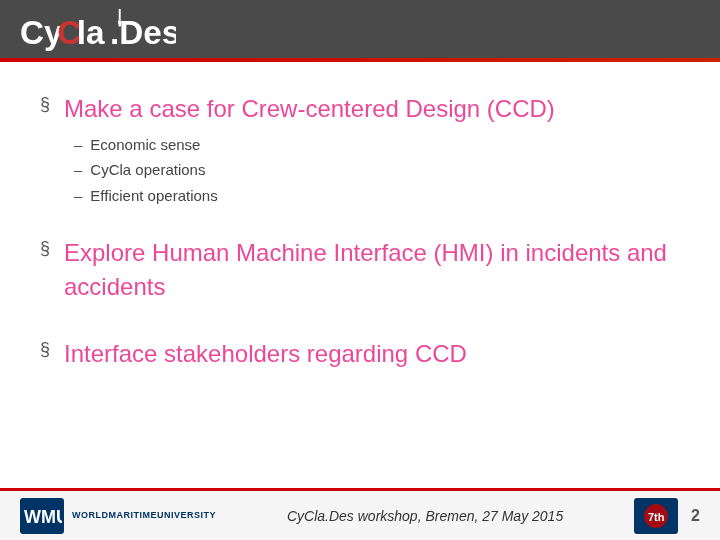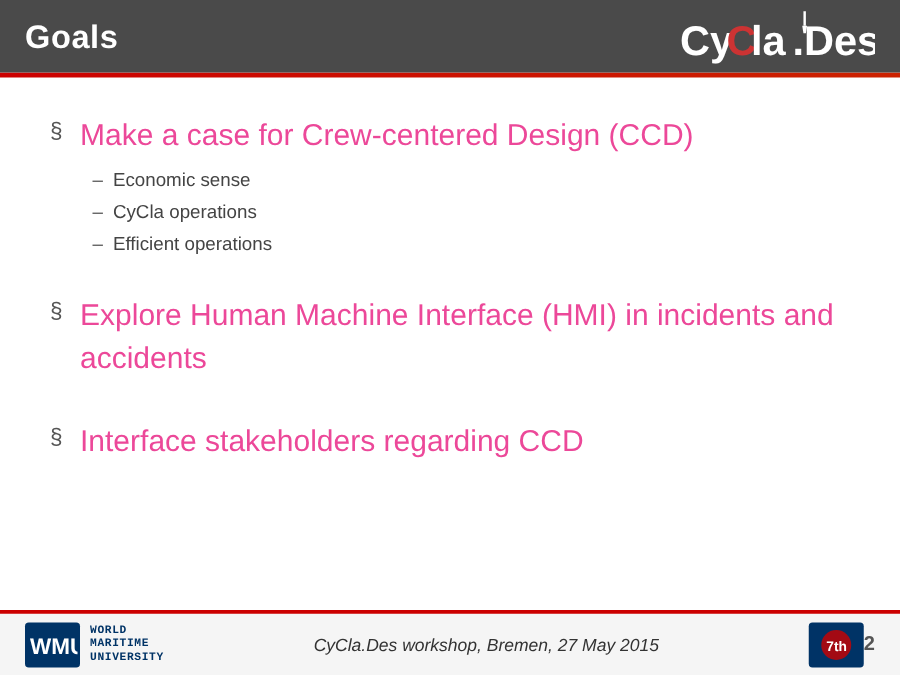--- a/index.html
+++ b/index.html
@@ -119,23 +119,21 @@
       height: 36px;
       background: #003366;
       border-radius: 3px;
       display: flex;
       align-items: center;
       justify-content: center;
     }
 
     .wmu-text-block {
       display: flex;
-      flex-direction: column;
       justify-content: center;
-      font-family: Liberation Mono, monospace;
     }
 
     .wmu-title {
       font-size: 9px;
       font-weight: bold;
       color: #003366;
       text-transform: uppercase;
       letter-spacing: 0.5px;
       line-height: 1.2;
     }
@@ -145,21 +143,21 @@
       color: #333333;
       text-align: center;
       flex: 1;
       margin: 0 20px;
       font-style: italic;
     }
 
     .footer-right {
       display: flex;
       align-items: center;
-      gap: 0;
+      gap: 13px;
     }
 
     .footer-badge {
       width: 44px;
       height: 36px;
       background: #003366;
       border-radius: 3px;
       display: flex;
       align-items: center;
       justify-content: center;
@@ -174,21 +172,20 @@
     
     .cycla-logo svg {
       height: 44px;
       width: auto;
     }
   </style>
 </head>
 <body>
 
 <div class="header">
-  <span class="header-title">Goals</span>
 
   <div class="logo-area cycla-logo">
     <svg viewBox="0 0 160 45" xmlns="http://www.w3.org/2000/svg">
 
       <line x1="102" y1="2" x2="102" y2="14" stroke="#ffffff" stroke-width="2"></line>
       <polygon points="100,14 104,14 103,20 101,20" fill="#ffffff"></polygon>
 
       <text x="0" y="38" font-family="Arial" font-size="34" font-weight="bold" fill="#ffffff">Cy</text>
       <text x="38" y="38" font-family="Arial" font-size="34" font-weight="bold" fill="#cc3333">C</text>
       <text x="58" y="38" font-family="Arial" font-size="34" font-weight="bold" fill="#ffffff">la</text>

